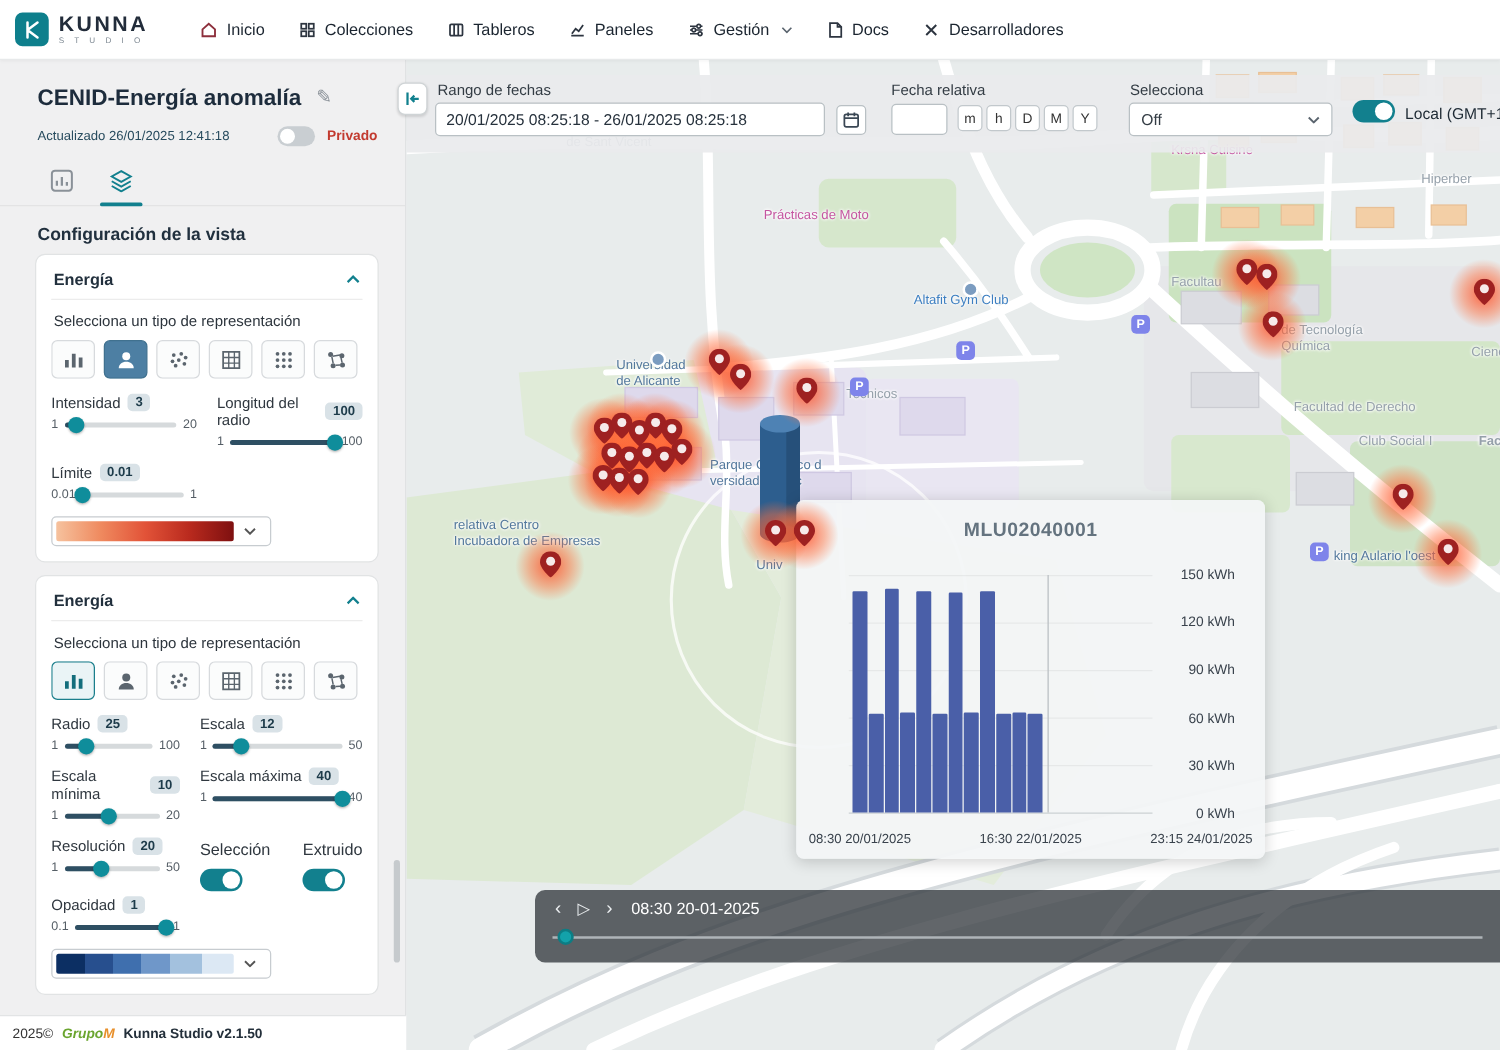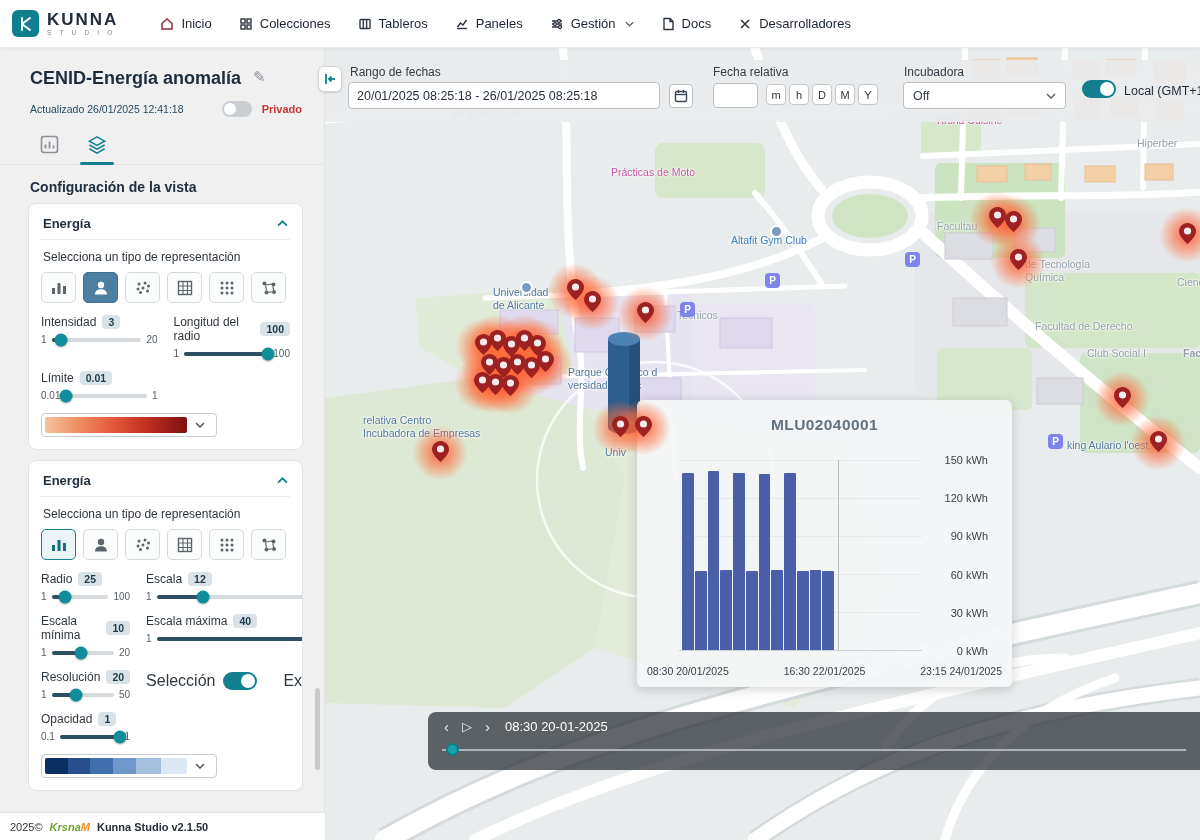--- a/index.html
+++ b/index.html
@@ -52,21 +52,21 @@
   .grid2 { display:grid; grid-template-columns:1fr 1fr; column-gap:16px; row-gap:4px; }
   .sl-head { display:flex; align-items:center; gap:6px; font-size:12px; color:#2f373f; margin-bottom:5px; }
   .sl-badge { background:#d9e2e7; color:#1d3b4a; font-size:10.5px; font-weight:700; padding:1px 6px; border-radius:4px; }
   .sl-row { display:flex; align-items:center; gap:5px; margin-bottom:8px; }
   .sl-min,.sl-max { font-size:10px; color:#555e66; }
   .sl-track { flex:1; position:relative; height:4px; background:#d6dadc; border-radius:2px; cursor:pointer; }
   .sl-fill { position:absolute; left:0; top:0; bottom:0; background:#2e4f63; border-radius:2px; }
   .sl-knob { position:absolute; top:50%; width:13px; height:13px; border-radius:50%; background:#0f8d9b;
     transform:translate(-50%,-50%); box-shadow:0 1px 2px rgba(0,0,0,.3); }
   .tog-pair { display:flex; gap:26px; padding-top:2px; }
-  .tog-block { display:flex; flex-direction:row; gap:8px; font-size:16px; color:#2f373f; }
+  .tog-block { display:flex; flex-direction:column; gap:8px; font-size:13px; color:#2f373f; }
   .toggle { width:34px; height:18px; border-radius:9px; background:#12808e; position:relative; cursor:pointer; flex:0 0 auto; }
   .toggle::after { content:''; position:absolute; width:14px; height:14px; border-radius:50%; background:#fff; top:2px; right:2px; }
   .toggle.off { background:#c9ced2; }
   .toggle.off::after { left:2px; right:auto; }
   .toggle.sm { width:30px; height:16px; }
   .toggle.sm::after { width:12px; height:12px; }
   .colorbar { display:flex; align-items:center; border:1px solid #c7ccd0; border-radius:4px; height:24px; width:176px; background:#fff; padding:3px; margin-top:4px; cursor:pointer; }
   .cb-grad { flex:1; height:16px; border-radius:2px; }
   .cb-grad.heat { background:linear-gradient(90deg,#f6c29e,#ef8a5f,#e25338,#b92a1e,#7e1010); }
   .cb-grad.blues { background:linear-gradient(90deg,#0c2f63 0 16%,#274f8e 16% 32%,#3f6fae 32% 48%,#6f97c9 48% 64%,#a3c1de 64% 82%,#dce8f4 82% 100%); }
@@ -554,21 +554,21 @@
                 <path d="M1 1l4 4 4-4" stroke="currentColor" stroke-width="1.5" fill="none"></path>
               </svg>
             </span>
         </div>
       </section>
 
       <span class="sb-scrollthumb"></span>
 
       <footer class="sb-footer">
         <span>2025©</span>
-        <span><span class="brand-a">Krsna</span><span class="brand-b">M</span></span>
+        <span><span class="brand-a">Grupo</span><span class="brand-b">M</span></span>
         <span class="sb-version">Kunna Studio v2.1.50</span>
       </footer>
     </aside>
 
     <span class="collapse-btn">
       <svg width="14" height="14" viewBox="0 0 14 14">
           <path d="M3 2v10" stroke="#11808e" stroke-width="1.8"></path>
           <path d="M12 7H6" stroke="#11808e" stroke-width="1.8"></path>
           <path d="M8.5 4.5L6 7l2.5 2.5" stroke="#11808e" stroke-width="1.8" fill="none"></path>
         </svg>
@@ -884,21 +884,21 @@
         </span>
         <span class="ctrl-label" style="left:388px; top:5px;">Fecha relativa</span>
         <input class="txt-input" style="left: 388px; top: 23px; width: 45px; height: 25px;">
         <span class="unit-btns">
             <button class="unit-btn">m</button>
             <button class="unit-btn">h</button>
             <button class="unit-btn">D</button>
             <button class="unit-btn">M</button>
             <button class="unit-btn">Y</button>
           </span>
-        <span class="ctrl-label" style="left:579px; top:5px;">Incubadora</span>
+        <span class="ctrl-label" style="left:579px; top:5px;">Selecciona</span>
         <span class="selectbox">
           <span>Off</span>
           <svg width="10" height="6" viewBox="0 0 10 6">
               <path d="M1 1l4 4 4-4" stroke="#5a646e" stroke-width="1.5" fill="none"></path>
             </svg>
         </span>
         <span class="toggle tz-toggle"></span>
         <span class="tz-label">Local (GMT+1...</span>
       </div>
 

